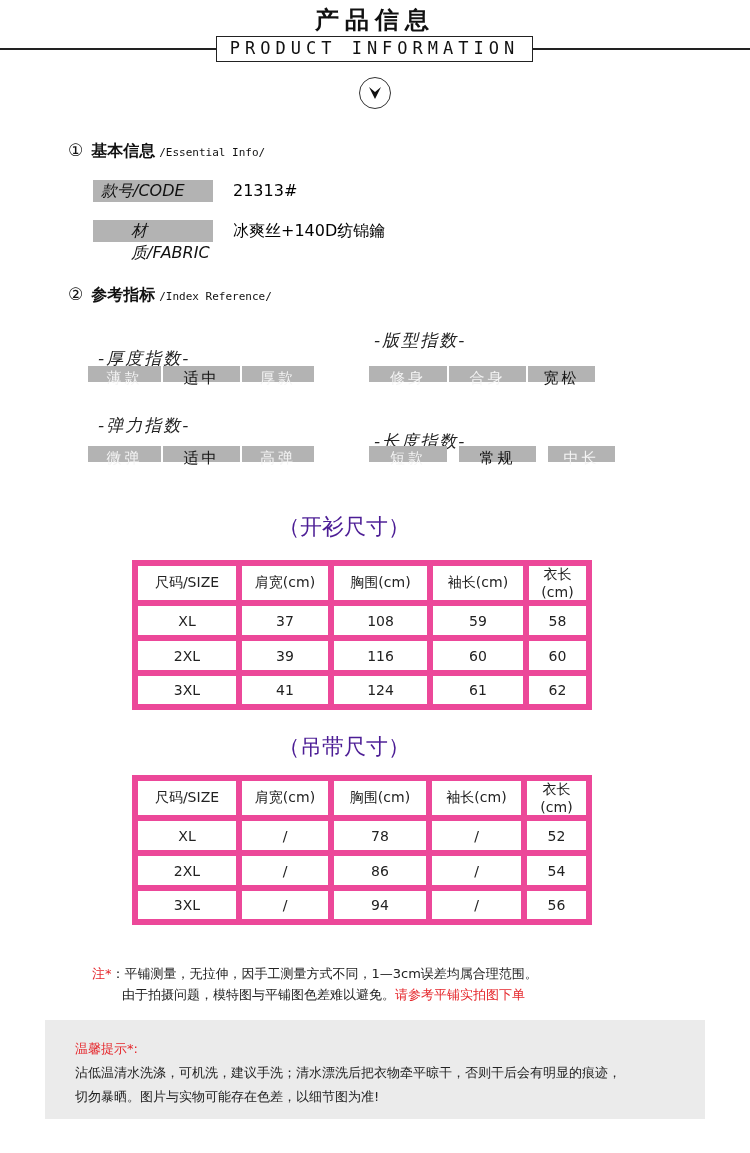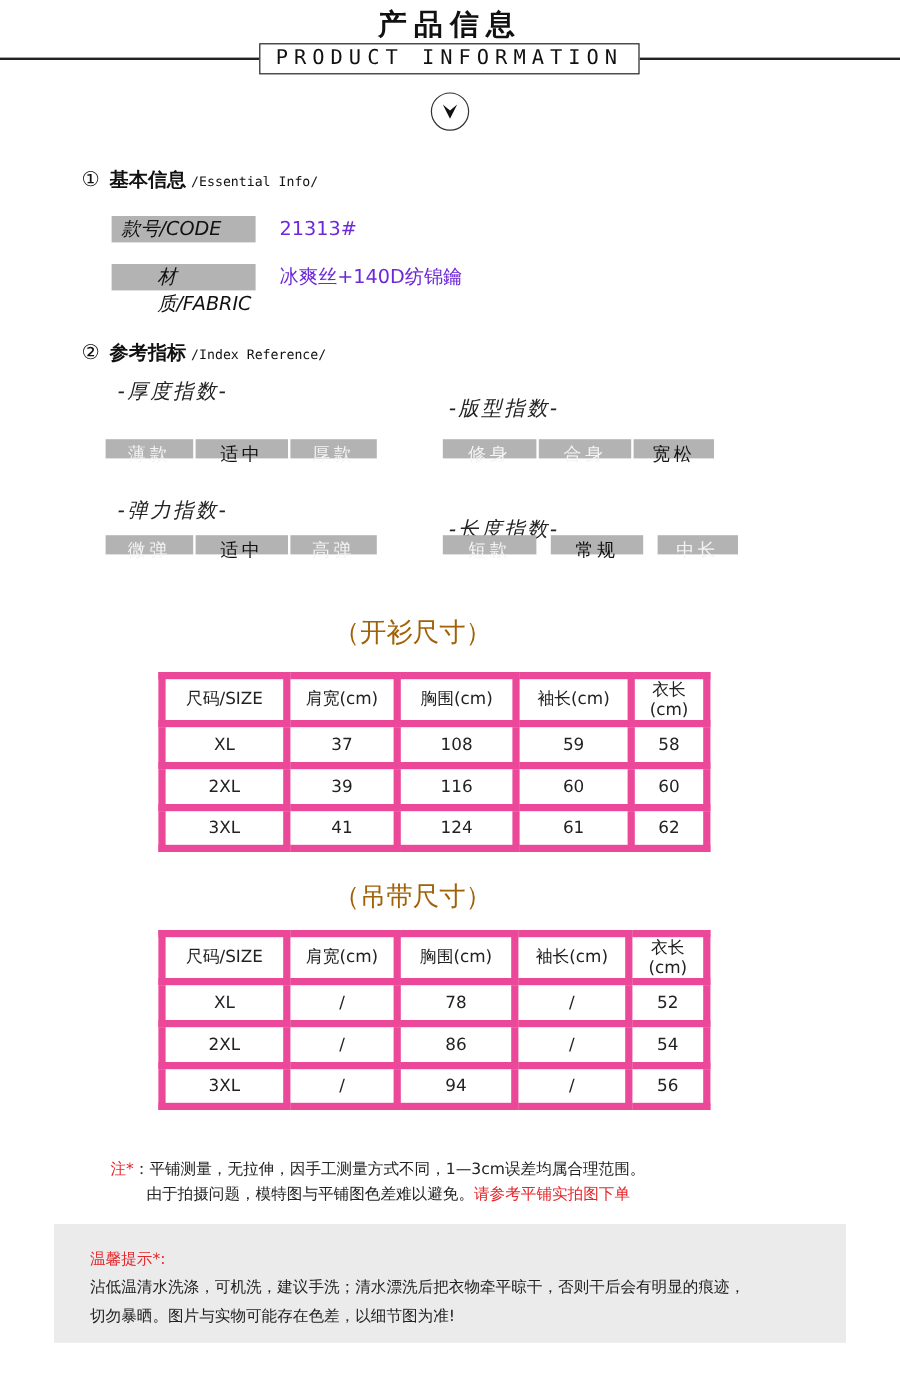--- a/index.html
+++ b/index.html
@@ -17,29 +17,29 @@
   .arrow-circle { left: 359px; top: 77px; width: 32px; height: 32px; border: 1.5px solid #333;
                   border-radius: 50%; box-sizing: border-box; display:flex; align-items:center; justify-content:center; }
 
   
   .sec-head { font-size: 16px; font-weight: bold; color: #111; }
   .sec-head .num { font-weight: normal; font-size: 17px; margin-right: 8px; }
   .sec-head .en { font-family: "DejaVu Sans Mono", monospace; font-size: 11px; font-weight: normal; margin-left: 4px; }
 
   .label-box { background: #b3b3b3; color: #111; font-style: italic; font-size: 16px;
                height: 22px; line-height: 22px; padding-left: 8px; box-sizing: border-box; }
-  .value-text { font-size: 16px; color: #6d28d9; }
+  .value-text { font-size: 16px; color: #000000; }
 
   .idx-title { font-size: 17px; font-style: italic; color: #222; letter-spacing: 2px; }
   .idx-row { display: flex; height: 16px; }
   .idx-cell { background: #b3b3b3; color: #f4f4f4; font-size: 15px; line-height: 24px; text-align: center;
               letter-spacing: 3px; margin-right: 2px; }
   .idx-cell.active { color: #111; }
 
-  .tbl-title { left: 0; width: 688px; text-align: center; font-size: 22px; color: #a16207; }
+  .tbl-title { left: 0; width: 688px; text-align: center; font-size: 22px; color: #4c1d95; }
   table.size { position: absolute; border-collapse: collapse; border: 2px solid #111; }
   table.size td { border: 6px solid #ec4899; text-align: center; font-size: 14px; color: #222; padding: 0; }
 
   .note { font-size: 13px; color: #222; }
   .red { color: #e5262b; }
 
   .tip-box { left: 45px; top: 1020px; width: 660px; height: 99px; background: #ebebeb; }
   .tip-title { left: 30px; top: 20px; font-size: 13px; color: #e5262b; }
   .tip-line { left: 30px; font-size: 13px; color: #222; }
 </style>
@@ -63,21 +63,21 @@
 <div class="abs label-box" style="left:93px;top:180px;width:120px;">款号/CODE</div>
 <div class="abs value-text" style="left:233px;top:181px;">21313#</div>
 
 <div class="abs label-box" style="left:93px;top:220px;width:120px;padding-left:38px;">材质/FABRIC</div>
 <div class="abs value-text" style="left:233px;top:221px;">冰爽丝+140D纺锦鑰</div>
 
 <div class="abs sec-head" style="left:68px;top:284px;">
   <span class="num">②</span><span>参考指标</span><span class="en">/Index Reference/</span>
 </div>
 
-<div class="abs idx-title" style="left:98px;top:315px;">-厚度指数-</div>
+<div class="abs idx-title" style="left:98px;top:347px;">-厚度指数-</div>
 <div class="abs idx-row" style="left:88px;top:366px;">
   <div class="idx-cell" style="width:73px;">薄款</div>
   <div class="idx-cell active" style="width:77px;">适中</div>
   <div class="idx-cell" style="width:72px;">厚款</div>
 </div>
 
 <div class="abs idx-title" style="left:374px;top:329px;">-版型指数-</div>
 <div class="abs idx-row" style="left:369px;top:366px;">
   <div class="idx-cell" style="width:78px;">修身</div>
   <div class="idx-cell" style="width:77px;">合身</div>

